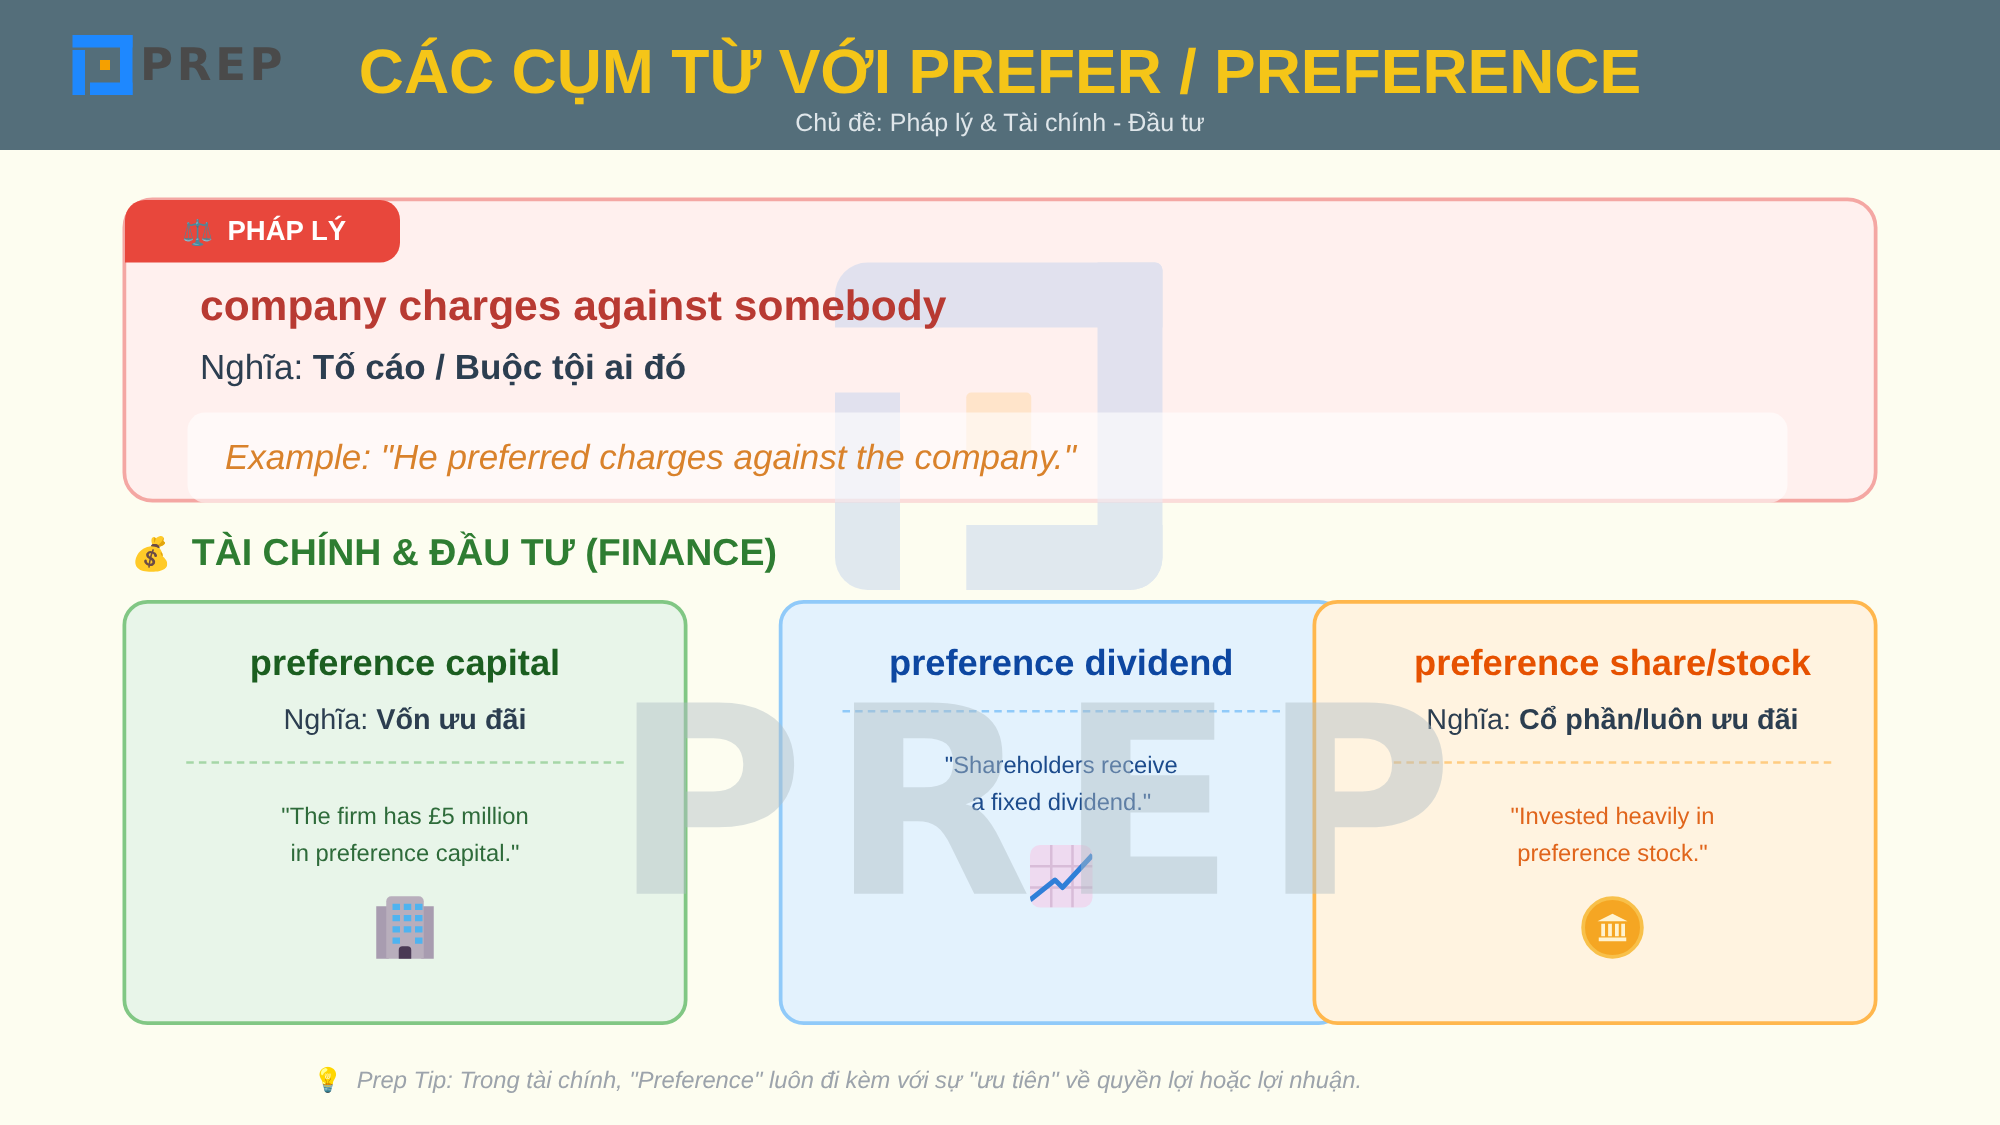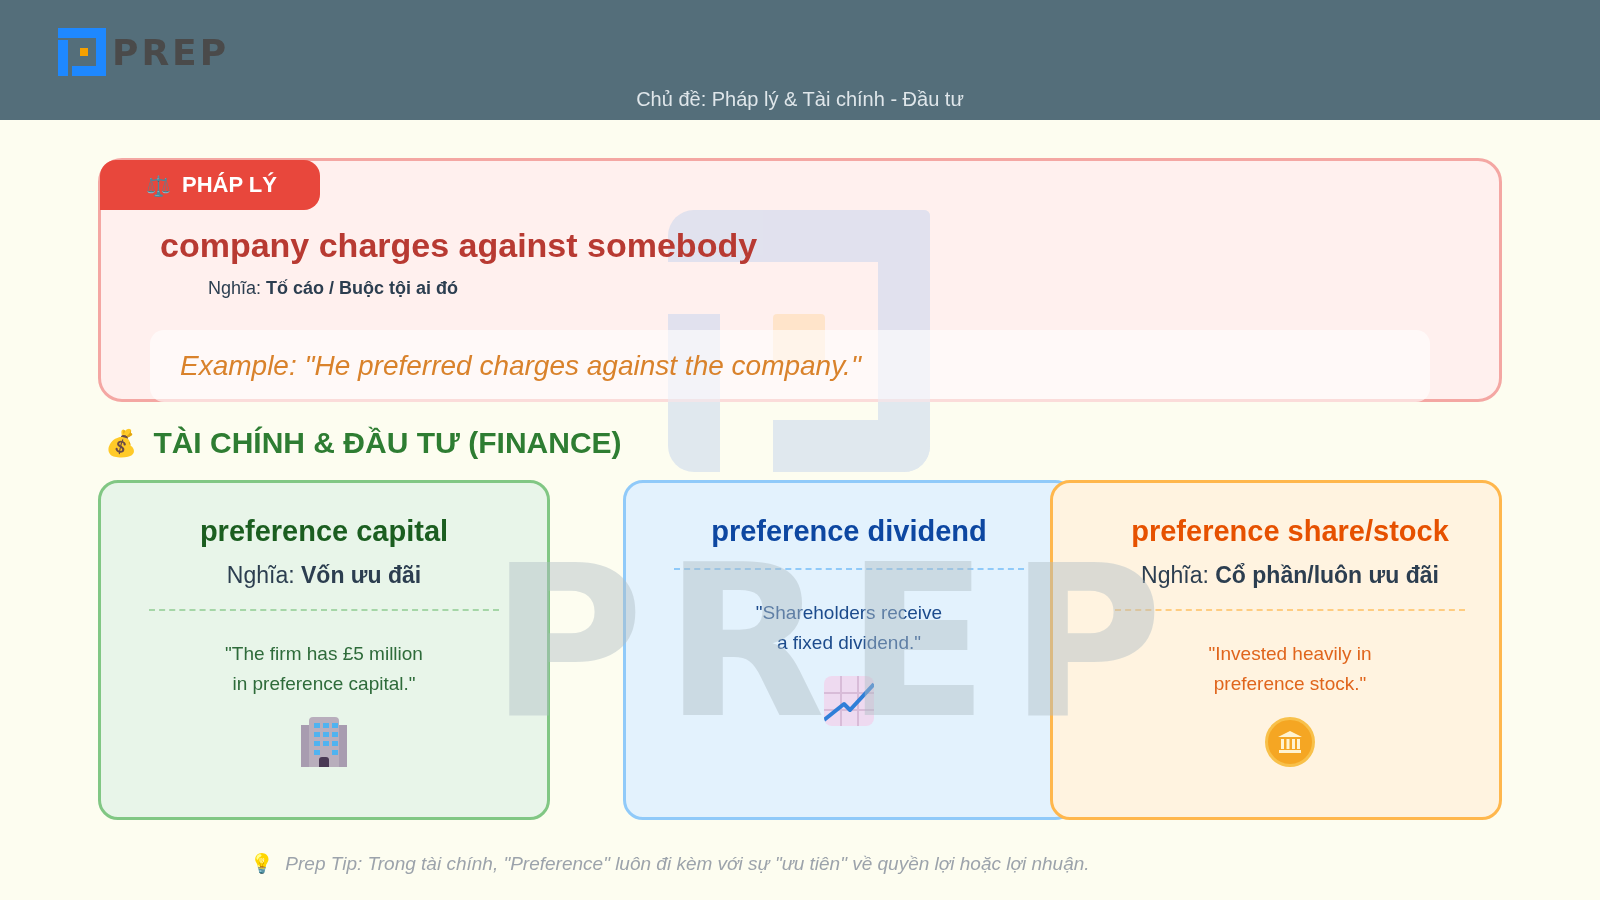--- a/index.html
+++ b/index.html
@@ -51,21 +51,21 @@
     background: #e8473c; border-radius: 16px 16px 16px 0;
     color: #fff; font-weight: bold; font-size: 22px;
     display: flex; align-items: center; padding-left: 46px; z-index: 3;
   }
   .legal-badge .icon { position: absolute; left: 46px; top: 14px; font-size: 20px; color: #f6b844; }
   .legal-badge .lbl { margin-left: 36px; }
   .legal-term {
     position: absolute; left: 160px; top: 226px; font-size: 34px; font-weight: bold; color: #b83a32;
   }
   .legal-meaning {
-    position: absolute; left: 160px; top: 278px; font-size: 18px; color: #2c3e50; margin-left: 48px;
+    position: absolute; left: 160px; top: 278px; font-size: 28px; color: #2c3e50;
   }
   .legal-meaning b { font-weight: bold; }
   .legal-example {
     position: absolute; left: 150px; top: 330px; width: 1280px; height: 72px;
     background: rgba(255,255,255,0.6); border-radius: 14px;
     padding-left: 30px; padding-top: 20px;
     font-size: 28px; font-style: italic; color: #d9822b; z-index: 2;
   }
 
   
@@ -123,20 +123,21 @@
   <div class="logo">
     <div class="logo-mark">
       <div class="top"></div>
       <div class="stem"></div>
       <div style="position:absolute;right:0;top:0;width:10px;height:48px;background:#1e88ff;"></div>
       <div style="position:absolute;left:14px;bottom:0;width:34px;height:10px;background:#1e88ff;"></div>
       <div class="dot"></div>
     </div>
     <span class="logo-text">PREP</span>
   </div>
+  <div class="title">CÁC CỤM TỪ VỚI PREFER / PREFERENCE</div>
   <div class="subtitle">Chủ đề: Pháp lý &amp; Tài chính - Đầu tư</div>
 </div>
 
 <div class="legal-card"></div>
 
 <div class="wm-mark">
   <div class="a"></div>
     <div class="b"></div>
     <div class="c"></div>
     <div class="d"></div>

